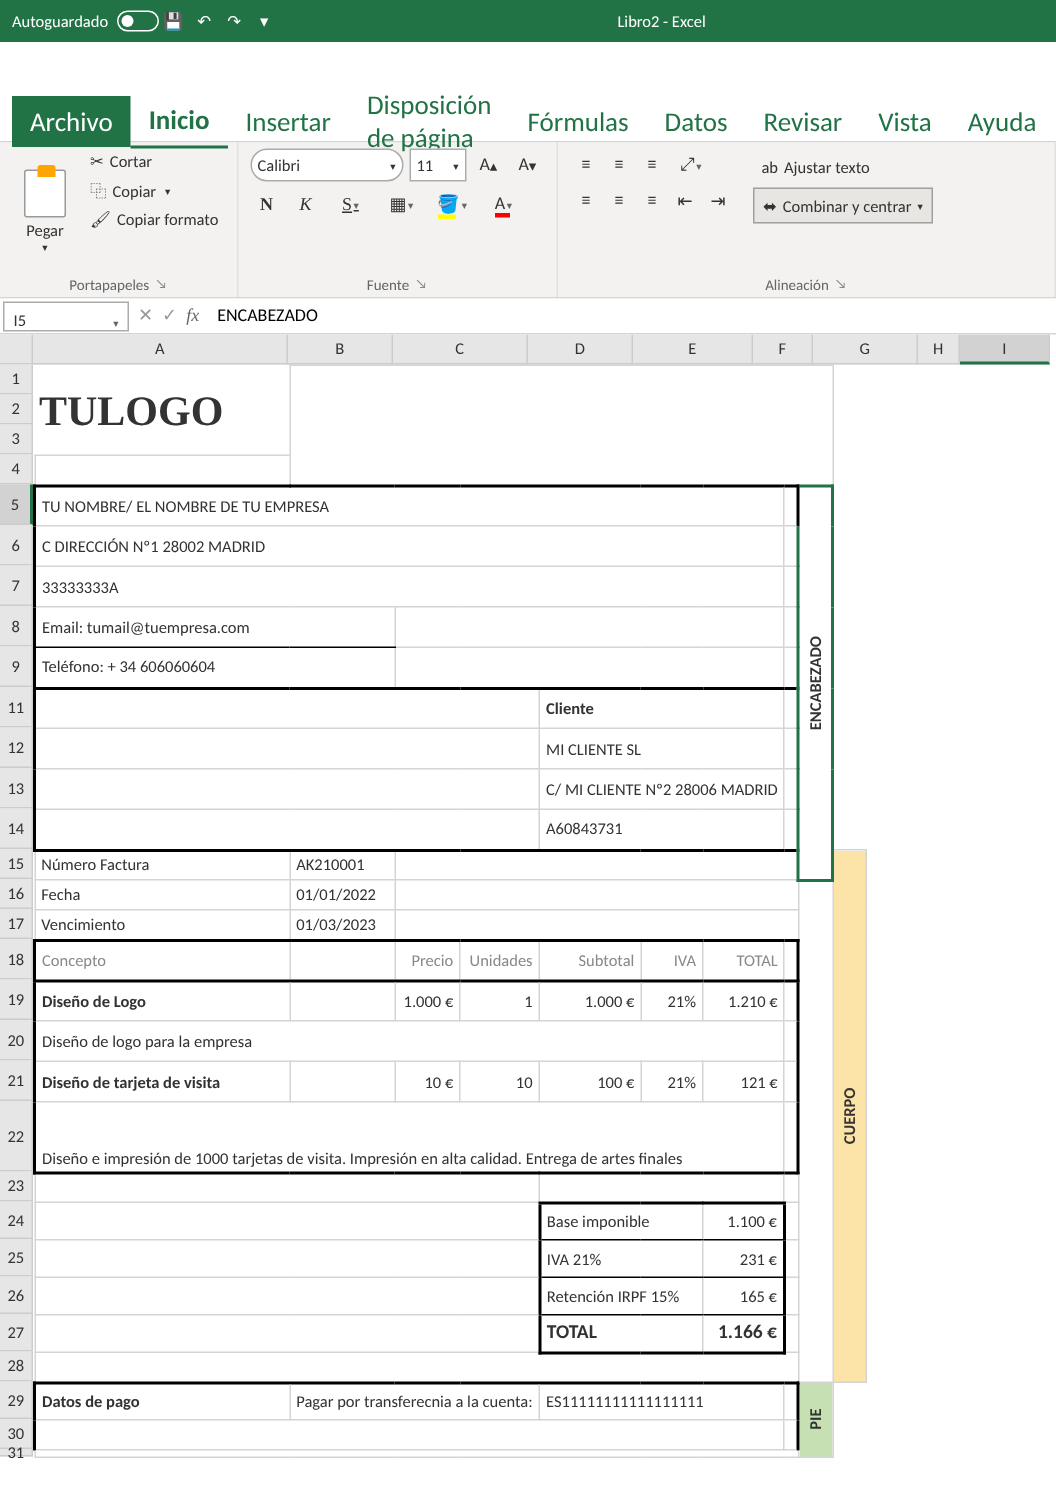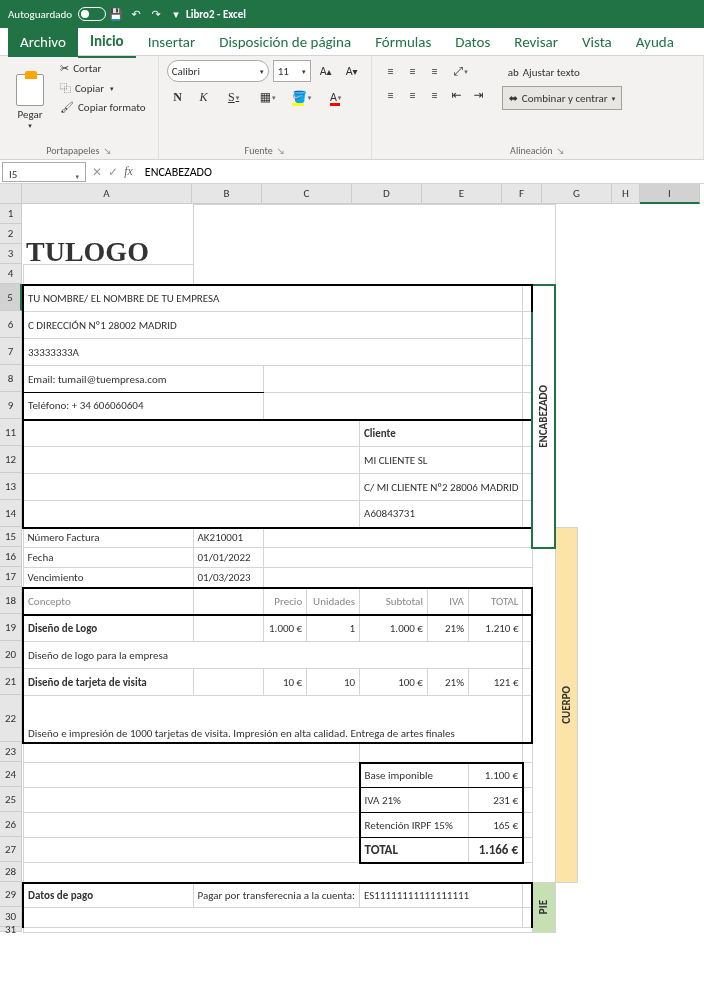--- a/index.html
+++ b/index.html
@@ -3,23 +3,23 @@
 <meta charset="utf-8">
 <style>
 * { box-sizing: border-box; margin: 0; padding: 0; font-family: 'Segoe UI', Calibri, sans-serif; }
 body { background: #fff; font-size: 12px; color: #333; overflow: hidden; width: 704px; height: 994px; }
 
 .titlebar { background: #217346; color: #fff; height: 28px; display: flex; align-items: center; padding: 0 8px; font-size: 11px; }
 .titlebar .autosave { display: flex; align-items: center; gap: 6px; }
 .titlebar .toggle { width: 28px; height: 14px; border: 1px solid #fff; border-radius: 7px; position: relative; }
 .titlebar .toggle::after { content: ''; width: 8px; height: 8px; border-radius: 50%; background: #fff; position: absolute; left: 2px; top: 2px; }
 .titlebar .icon { width: 20px; text-align: center; cursor: pointer; }
-.titlebar .docname { flex: 1; text-align: left; font-weight: bold; }
-
-.menubar { background: #fff; height: 28px; display: flex; align-items: center; padding: 0 8px; border-bottom: 1px solid #d4d4d4; font-size: 15px; }
+.titlebar .docname { flex: 1; text-align: center; }
+
+.menubar { background: #fff; height: 28px; display: flex; align-items: center; padding: 0 8px; border-bottom: 1px solid #d4d4d4; font-size: 18px; margin-top: 39px; }
 .menubar .tab { padding: 6px 12px; cursor: pointer; color: #217346; }
 .menubar .tab.file { background: #217346; color: #fff; }
 .menubar .tab.active { border-bottom: 2px solid #217346; font-weight: 600; }
 
 .ribbon { background: #f3f2f1; height: 104px; display: flex; border-bottom: 1px solid #d4d4d4; }
 .ribbon-group { border-right: 1px solid #e1dfdd; padding: 4px 8px 2px 8px; display: flex; flex-direction: column; justify-content: space-between; }
 .ribbon-group-body { display: flex; gap: 4px; flex: 1; }
 .ribbon-group-label { text-align: center; font-size: 10px; color: #666; display: flex; align-items: center; justify-content: center; gap: 4px; }
 .ribbon-group-label .launcher { font-size: 9px; color: #888; cursor: pointer; }
 
@@ -427,14 +427,14 @@
           <tr style="height:20px">
             <td colspan="7" class="thick-b-left"></td>
             <td class="thick-b-right"></td>
           </tr>
           <tr style="height:5px">
             <td colspan="8"></td>
           </tr>
         </tbody>
       </table>
   </div>
-<div class="logo" style="position: absolute; left: 26px; top: 52px;">TULOGO</div>
+<div class="logo" style="position: absolute; left: 26px; top: 36px;">TULOGO</div>
   </div>
 
 </body></html>

